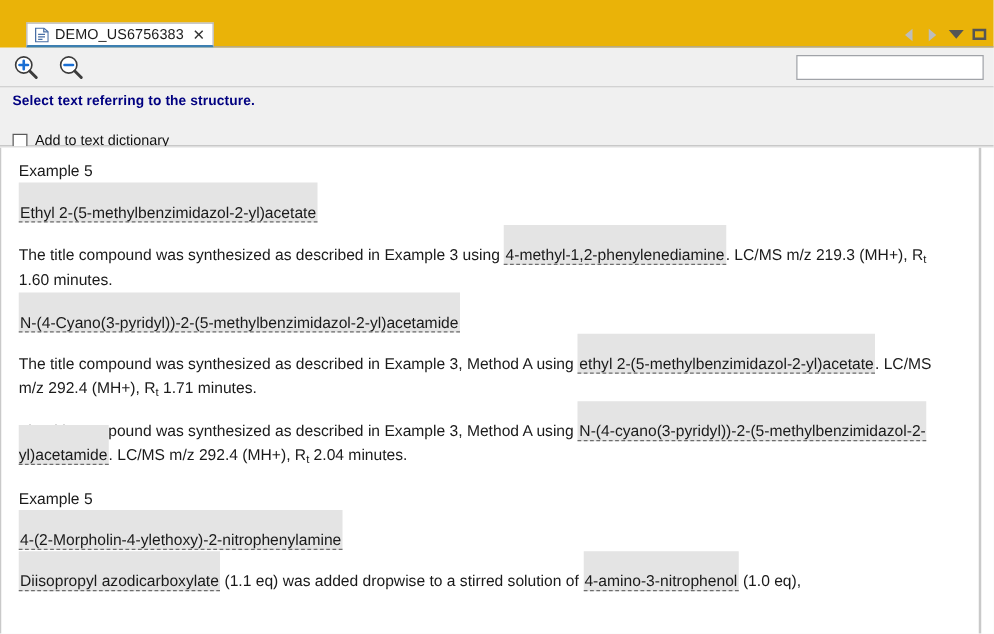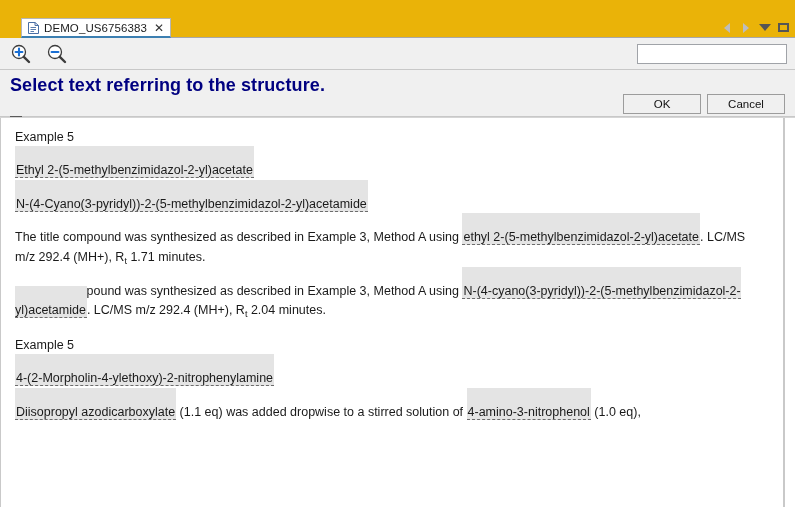--- a/index.html
+++ b/index.html
@@ -134,21 +134,21 @@
     background: #f0f0f0;
     border-bottom: 1px solid #c8c8c8;
     padding: 5px 10px 6px 10px;
     position: relative;
     flex: 0 0 auto;
     height: 47px;
   }
   .prompt-title {
     color: #000080;
     font-weight: bold;
-    font-size: 18px;
+    font-size: 11px;
     letter-spacing: 0.1px;
     margin-bottom: 20px;
   }
   .prompt-row {
     display: flex;
     align-items: center;
   }
   .chk-wrap {
     display: flex;
     align-items: center;
@@ -287,30 +287,27 @@
   </div>
 
   <div class="prompt">
     <div class="prompt-title">Select text referring to the structure.</div>
     <div class="prompt-row">
       <label class="chk-wrap">
         <span class="chk"></span>
         <span class="chk-label">Add to text dictionary</span>
       </label>
     </div>
-    <div class="prompt-buttons">
-      <button class="btn">OK</button>
-      <button class="btn">Cancel</button>
-    </div>
   </div>
 
   <div class="docwrap">
     <div class="doc" id="doc">
         <p class="para">Example 5</p>
         <p class="compound"><span class="ann">Ethyl 2-(5-methylbenzimidazol-2-yl)acetate</span></p>
+        <p class="para">The title compound was synthesized as described in Example 3 using <span class="ann">4-methyl-1,2-phenylenediamine</span>. LC/MS m/z 219.3 (MH+), R<sub>t</sub> 1.60 minutes.</p>
         <p class="compound"><span class="ann">N-(4-Cyano(3-pyridyl))-2-(5-methylbenzimidazol-2-yl)acetamide</span></p>
         <p class="para">The title compound was synthesized as described in Example 3, Method A using <span class="ann">ethyl 2-(5-methylbenzimidazol-2-yl)acetate</span>. LC/MS m/z 292.4 (MH+), R<sub>t</sub> 1.71 minutes.</p>
         <p class="para">The title compound was synthesized as described in Example 3, Method A using <span class="ann">N-(4-cyano(3-pyridyl))-2-(5-methylbenzimidazol-2-yl)acetamide</span>. LC/MS m/z 292.4 (MH+), R<sub>t</sub> 2.04 minutes.</p>
         <p class="para">Example 5</p>
         <p class="compound"><span class="ann">4-(2-Morpholin-4-ylethoxy)-2-nitrophenylamine</span></p>
         <p class="para"><span class="ann">Diisopropyl azodicarboxylate</span> (1.1 eq) was added dropwise to a stirred solution of <span class="ann">4-amino-3-nitrophenol</span> (1.0 eq),</p>
       </div>
     <div class="scroll-gutter"></div>
   </div>
 

